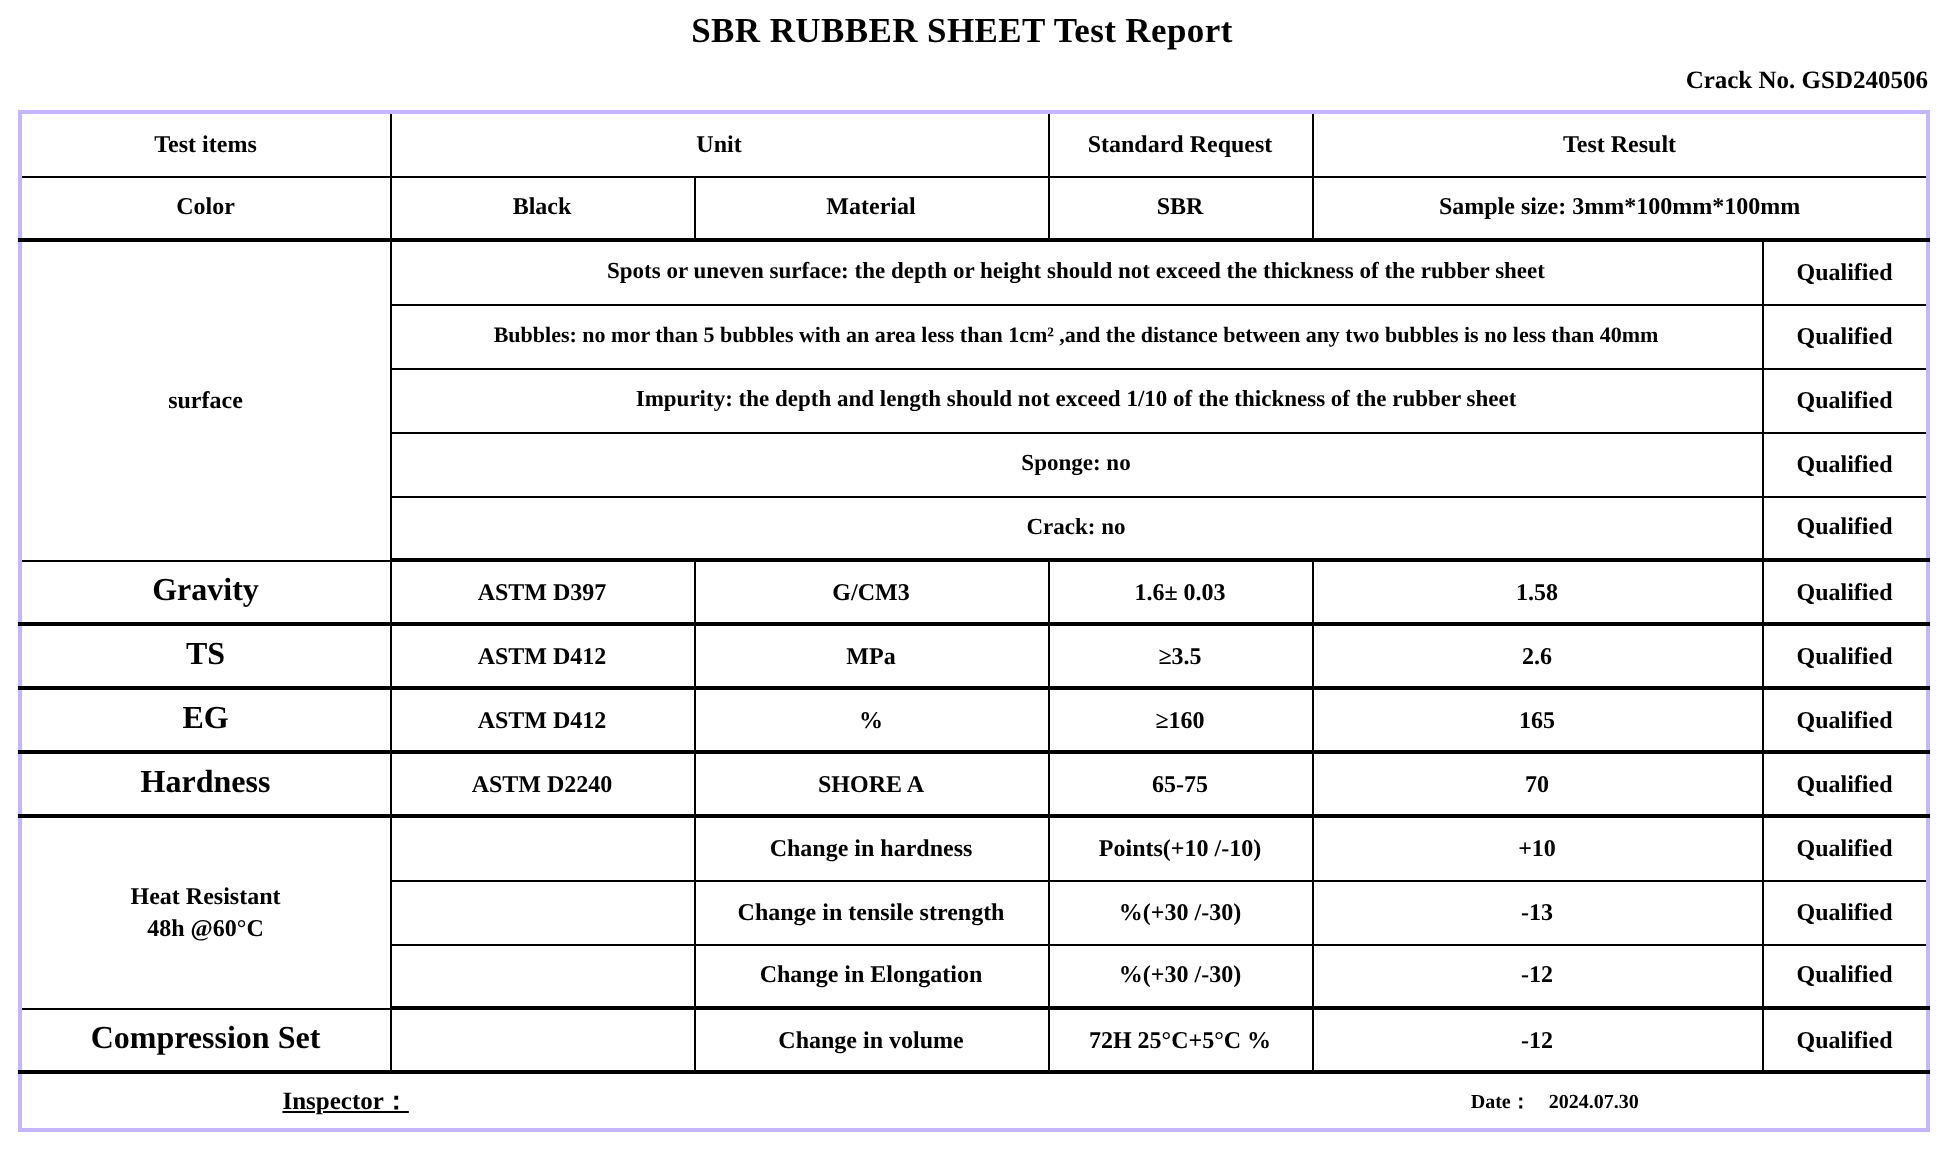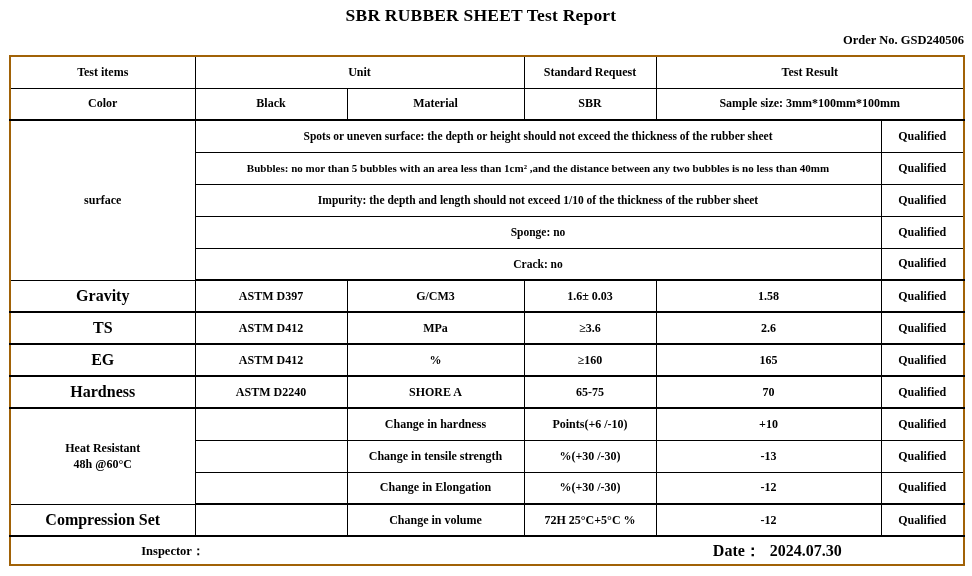--- a/index.html
+++ b/index.html
@@ -11,44 +11,44 @@
   .title{
     position:absolute;top:5px;left:0;width:962px;text-align:center;
     font-size:17.5px;font-weight:bold;letter-spacing:.2px;
   }
   .order-no{
     position:absolute;top:33px;right:8px;font-size:12.5px;font-weight:bold;
   }
   table.report{
     position:absolute;left:9px;top:55px;width:955px;
     border-collapse:collapse;table-layout:fixed;
-    border:2px solid #a16207;
+    border:2px solid #c4b5fd;
   }
   td{
     border:1px solid #000;
     font-size:12px;font-weight:bold;text-align:center;vertical-align:middle;
     padding:0 2px;overflow:hidden;
   }
   tr{height:32px;}
   tr.bb2 > td{border-bottom-width:2px;}
   td.desc{font-size:11.5px;white-space:nowrap;}
   td.desc-sm{font-size:11px;white-space:nowrap;}
   td.item-col{font-size:16px;}
   .two-line div{line-height:1.35;text-align:center;}
   tr.footer-row{height:29px;}
   td.footer-cell{position:relative;border-left:none;border-right:none;}
-  .inspector{position:absolute;top:50%;left:17%;transform:translate(-50%,-50%);font-size:12.5px;white-space:nowrap;}
-  .datewrap{position:absolute;top:50%;left:80.5%;transform:translate(-50%,-50%);font-size:16px;white-space:nowrap;}
+  .inspector{position:absolute;top:50%;left:17%;transform:translate(-50%,-50%);font-size:12.5px;white-space:nowrap;text-decoration:underline;}
+  .datewrap{position:absolute;top:50%;left:80.5%;transform:translate(-50%,-50%);font-size:10px;white-space:nowrap;}
   .datewrap .dval{margin-left:9px;}
 </style>
 </head>
 <body>
 
 <div class="title">SBR RUBBER SHEET Test Report</div>
-<div class="order-no">Order No. GSD240506</div>
+<div class="order-no">Crack No. GSD240506</div>
 
 <table class="report">
   <colgroup>
     <col style="width:185px">
       <col style="width:152px">
       <col style="width:177px">
     <col style="width:132px">
       <col style="width:225px">
       <col style="width:83px">
   </colgroup>
@@ -96,21 +96,21 @@
     <td>ASTM D397</td>
     <td>G/CM3</td>
     <td>1.6± 0.03</td>
     <td>1.58</td>
     <td>Qualified</td>
   </tr>
   <tr class="bb2">
     <td class="item-col">TS</td>
     <td>ASTM D412</td>
     <td>MPa</td>
-    <td>≥3.6</td>
+    <td>≥3.5</td>
     <td>2.6</td>
     <td>Qualified</td>
   </tr>
   <tr class="bb2">
     <td class="item-col">EG</td>
     <td>ASTM D412</td>
     <td>%</td>
     <td>≥160</td>
     <td>165</td>
     <td>Qualified</td>
@@ -124,21 +124,21 @@
     <td>Qualified</td>
   </tr>
 
   <tr>
     <td rowspan="3" class="two-line">
       <div>Heat Resistant</div>
       <div>48h @60°C</div>
     </td>
     <td></td>
     <td>Change in hardness</td>
-    <td>Points(+6 /-10)</td>
+    <td>Points(+10 /-10)</td>
     <td>+10</td>
     <td>Qualified</td>
   </tr>
   <tr>
     <td></td>
     <td>Change in tensile strength</td>
     <td>%(+30 /-30)</td>
     <td>-13</td>
     <td>Qualified</td>
   </tr>

